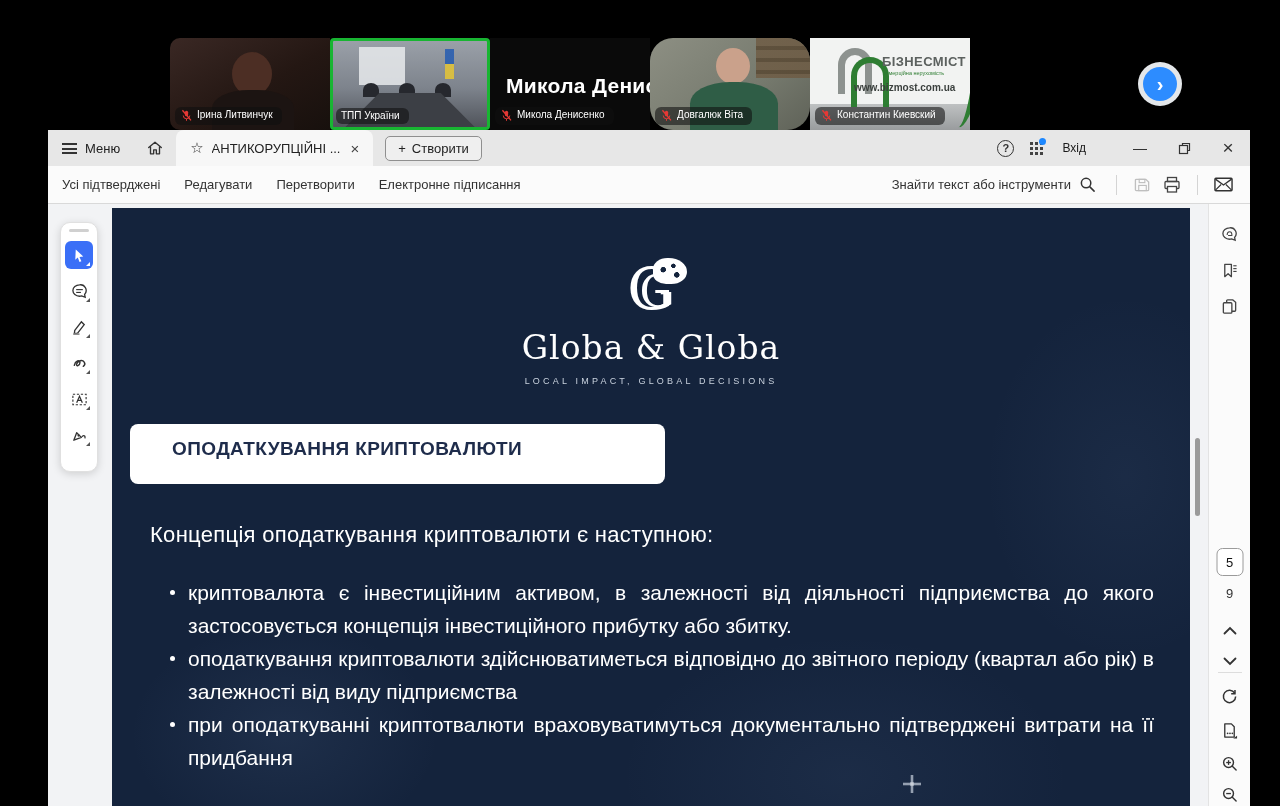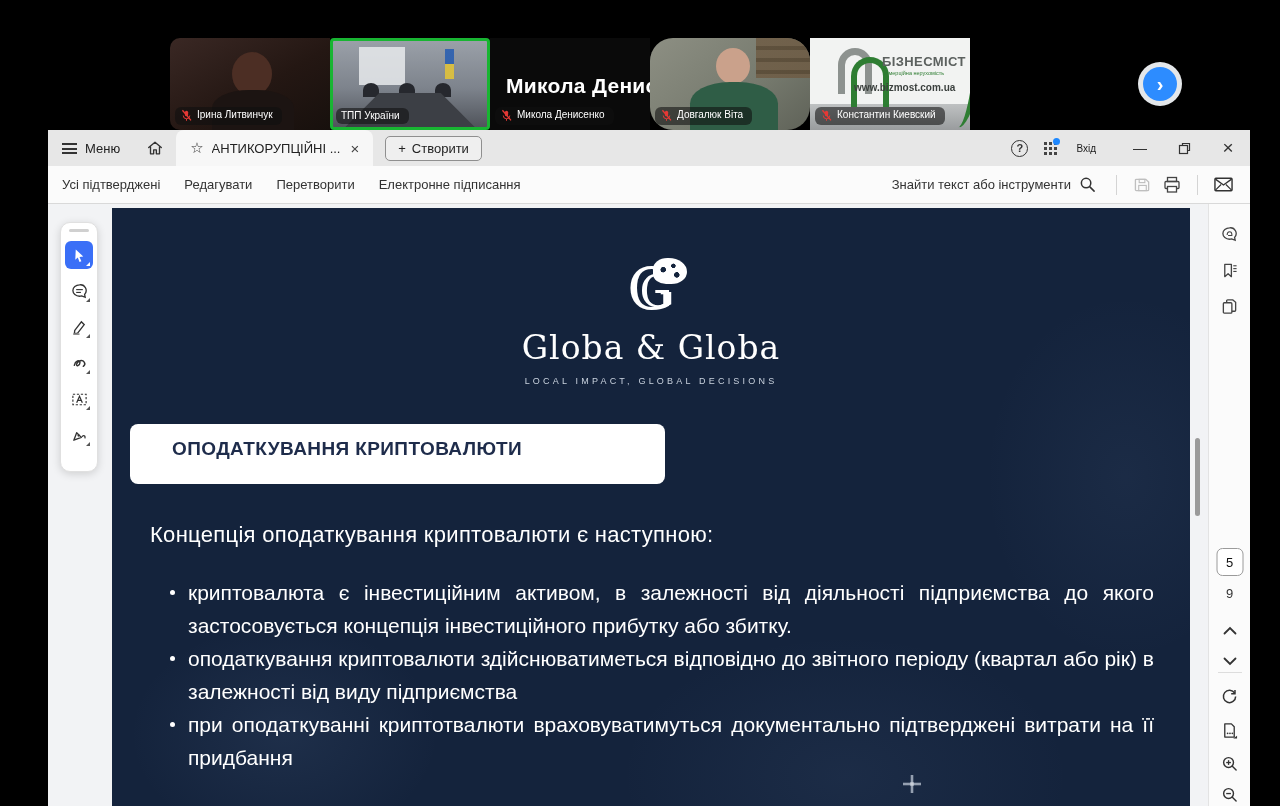--- a/index.html
+++ b/index.html
@@ -77,21 +77,21 @@
                 cursor:pointer; }
   .tb-right { margin-left:auto; display:flex; align-items:center; gap:0; height:36px; }
   .help-btn { width:17px; height:17px; border:1.4px solid #333; border-radius:50%;
               font-size:11px; display:flex; align-items:center; justify-content:center;
               color:#333; font-weight:bold; margin-right:16px; cursor:pointer; }
   .grid-icon { position:relative; width:14px; height:14px; margin-right:18px; cursor:pointer; }
   .grid-icon .dots { position:absolute; left:0; top:1px; width:3px; height:3px; background:#444;
     box-shadow:5px 0 #444,10px 0 #444,0 5px #444,5px 5px #444,10px 5px #444,0 10px #444,5px 10px #444,10px 10px #444; }
   .grid-icon .bluedot { position:absolute; right:-2px; top:-3px; width:7px; height:7px;
                         border-radius:50%; background:#1e88ff; }
-  .signin { font-size:10px; color:#1b1b1b; margin-right:22px; cursor:pointer; }
+  .signin { font-size:12px; color:#1b1b1b; margin-right:32px; cursor:pointer; }
   .win-ctl { width:44px; height:36px; display:flex; align-items:center; justify-content:center;
              color:#333; cursor:pointer; }
   .win-ctl.close { font-size:19px; }
   .win-ctl.min { font-size:14px; }
 
   .toolbar { position:absolute; left:0; top:36px; width:100%; height:38px; background:#fbfbfb;
              border-bottom:1px solid #d9d9d9; display:flex; align-items:center;
              font-size:13px; color:#333; }
   .tool-item { padding:0 12px; height:38px; display:flex; align-items:center; cursor:pointer; }
   .tool-item:first-child { margin-left:2px; }

